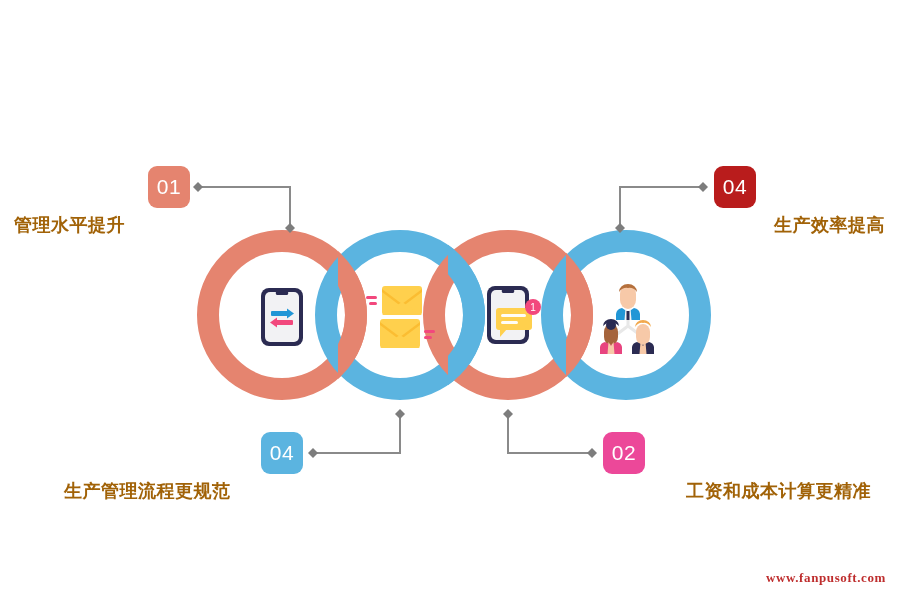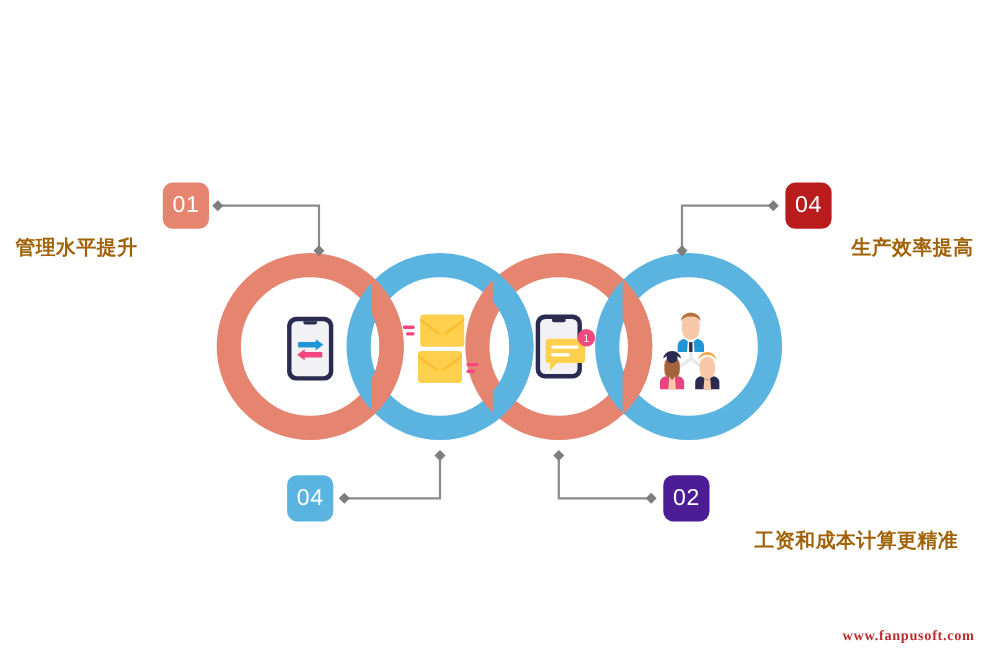--- a/index.html
+++ b/index.html
@@ -239,22 +239,23 @@
   <div class="label-text" style="left:14px; top:177px;">管理水平提升</div>
 
   <div class="num-badge" style="left:714px; top:166px; background:#b91c1c;">
     <span>04</span>
   </div>
   <div class="label-text" style="left:774px; top:177px;text-align:right;">生产效率提高</div>
 
   <div class="num-badge" style="left:261px; top:432px; background:#5bb4e0;">
     <span>04</span>
   </div>
-
-  <div class="num-badge" style="left:603px; top:432px; background:#4c1d95;">
+  <div class="label-text" style="left:64px; top:443px;">生产管理流程更规范</div>
+
+  <div class="num-badge" style="left:603px; top:432px; background:#ec4899;">
     <span>02</span>
   </div>
   <div class="label-text" style="left:686px; top:443px;">工资和成本计算更精准</div>
 
   <div class="watermark">
     <div class="wm-url">www.fanpusoft.com</div>
   </div>
 
 </div>
 

